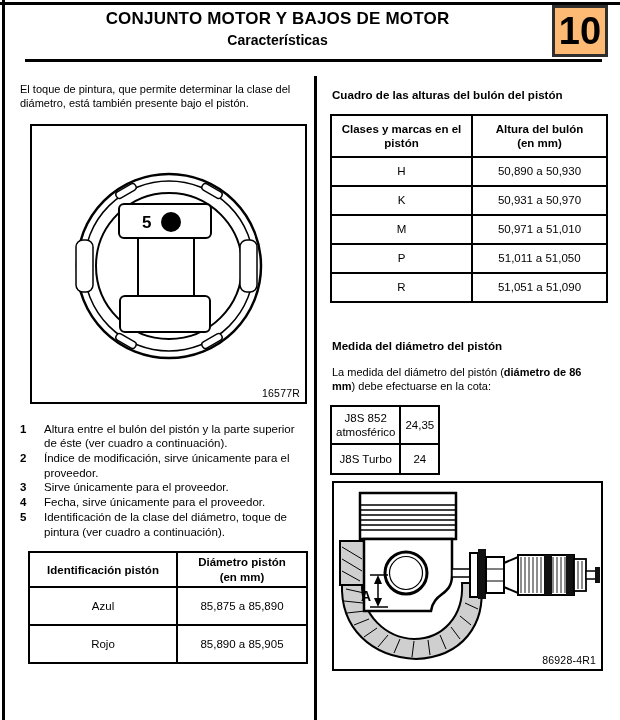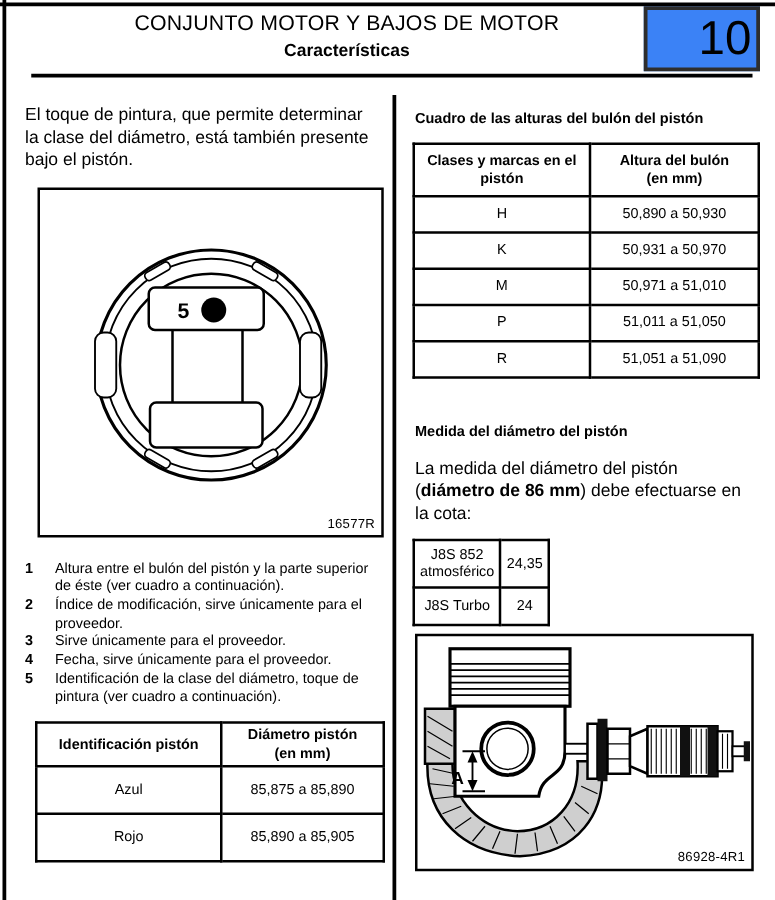--- a/index.html
+++ b/index.html
@@ -5,35 +5,35 @@
   html,body{margin:0;padding:0;}
   body{
     width:620px;height:720px;position:relative;overflow:hidden;
     background:#ffffff;color:#000;
     font-family:"Liberation Sans", sans-serif;
   }
   .page-border-left{position:absolute;left:2px;top:0;width:3px;height:720px;background:#000;}
   .page-border-top{position:absolute;left:0;top:2px;width:620px;height:3px;background:#000;}
 
   .doc-header{position:absolute;left:10px;top:9px;width:535px;text-align:center;}
-  .doc-title{font-size:17px;font-weight:normal;letter-spacing:.2px;margin:0;line-height:1.2;}
+  .doc-title{font-size:17px;font-weight:bold;letter-spacing:.2px;margin:0;line-height:1.2;}
   .doc-subtitle{font-size:14px;font-weight:bold;margin:3px 0 0;line-height:1.2;}
   .section-box{
     position:absolute;right:12px;top:5px;width:50px;height:46px;
-    background:#3b82f6;border:3px solid #2e2e2e;
+    background:#fdba74;border:3px solid #2e2e2e;
     display:flex;align-items:center;justify-content:center;
-    font-size:38px;font-weight:normal;line-height:1;padding-left:37px;
+    font-size:38px;font-weight:bold;line-height:1;
   }
   .header-rule{position:absolute;left:25px;top:59px;width:577px;height:3px;background:#000;}
   .col-divider{position:absolute;left:314px;top:76px;width:3px;height:644px;background:#000;}
 
   .left-col{position:absolute;left:16px;top:82px;width:292px;}
   .right-col{position:absolute;left:330px;top:88px;width:278px;}
 
-  .body-text{font-size:14px;line-height:1.3;margin:0;}
+  .body-text{font-size:11px;line-height:1.3;margin:0;}
   .intro{margin-left:4px;width:282px;}
   .measure-intro{margin:12px 0 0 2px;width:268px;}
 
   .section-heading{font-size:11.6px;font-weight:bold;white-space:nowrap;margin:0;line-height:1.2;}
   .lh{margin:38px 0 0 4px;}
   .rh1{margin:0 0 0 2px;}
   .rh2{margin:36px 0 0 2px;}
 
   .figure-box{position:relative;border:2px solid #000;background:#fff;}
   .figure-box.piston{width:273px;height:276px;margin:13px 0 0 14px;}

